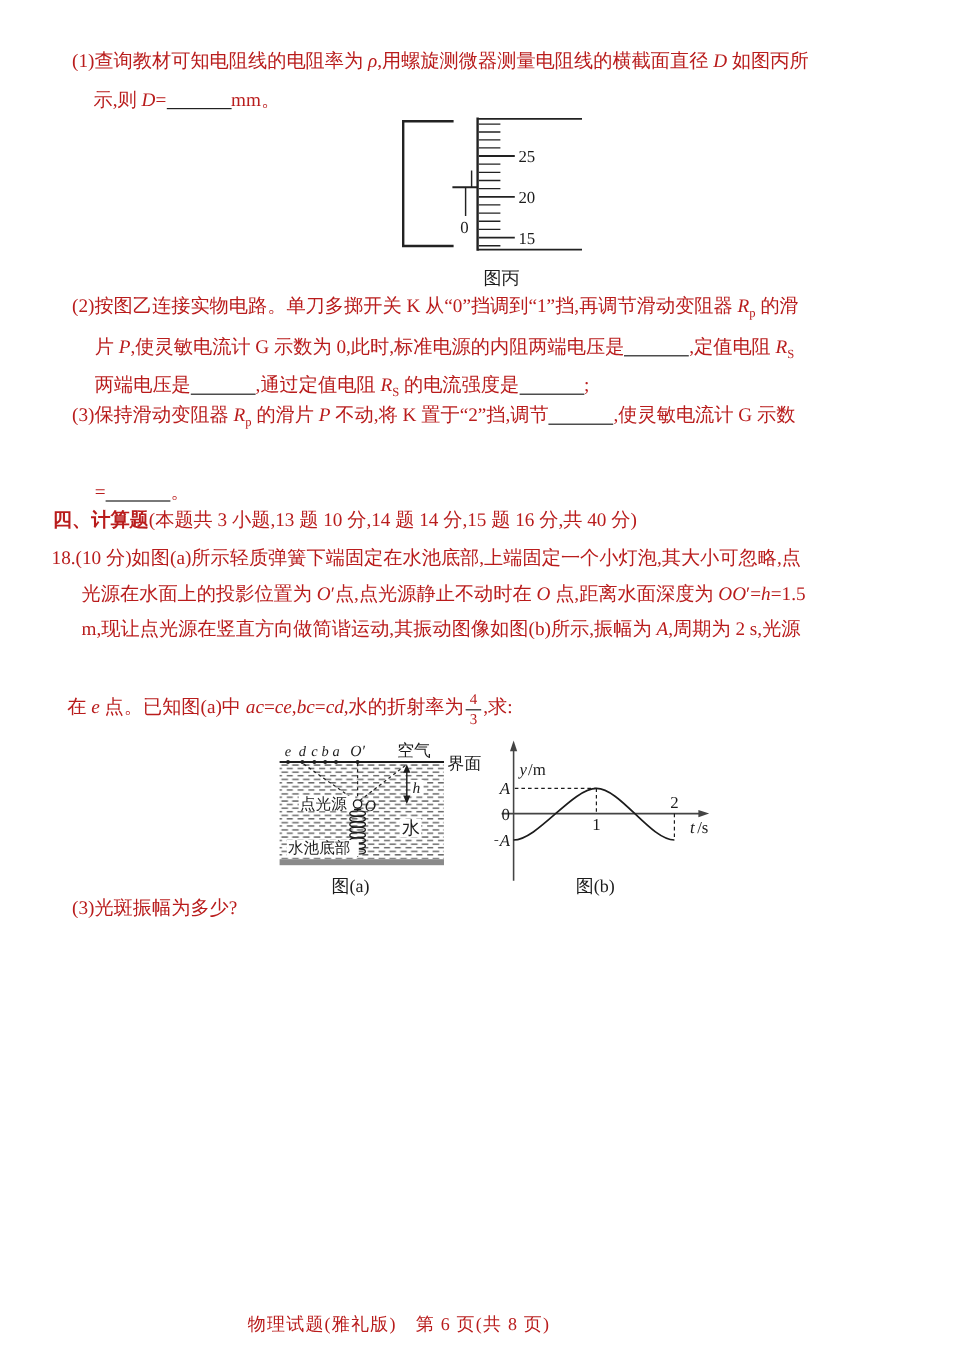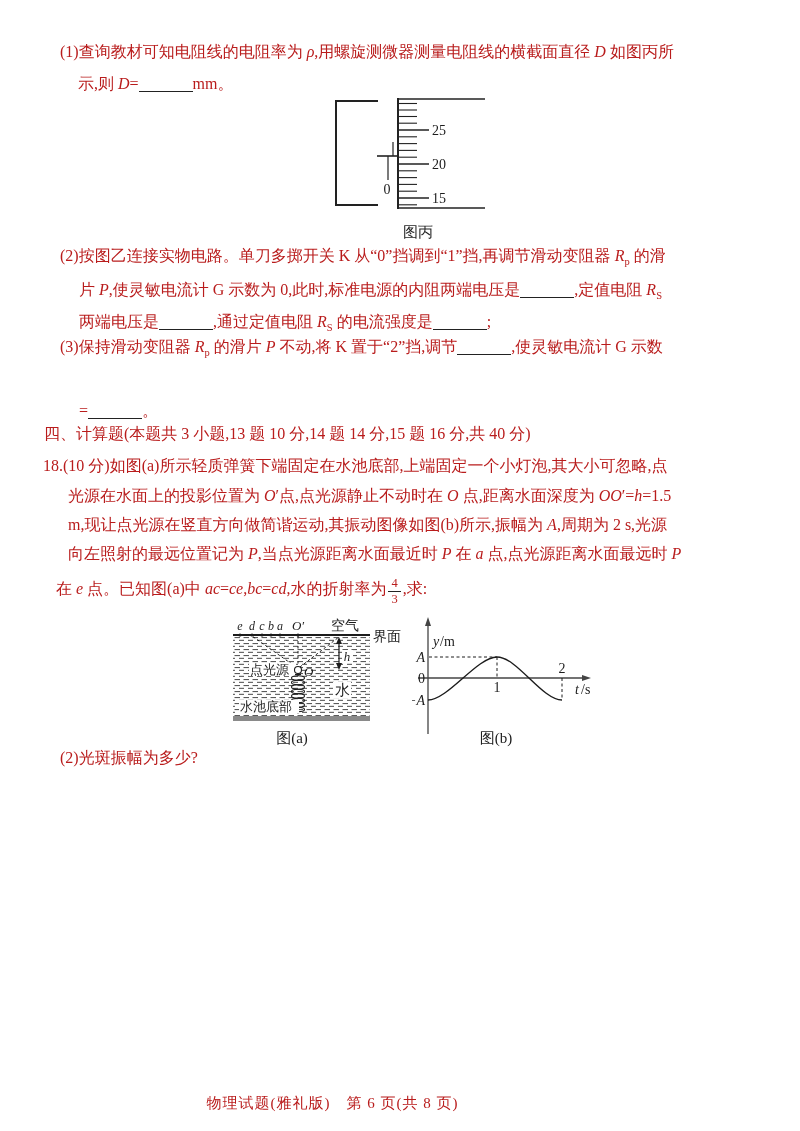--- a/index.html
+++ b/index.html
@@ -1,20 +1,20 @@
 <!DOCTYPE html>
 <html><head>
 <meta charset="utf-8">
 <style>
   html,body{margin:0;padding:0;background:#fff}
   .page{position:relative;width:800px;height:1131px;background:#ffffff;overflow:hidden;
         font-family:"Liberation Serif","DejaVu Serif",serif;color:#b91c1c}
   .line{position:absolute;white-space:nowrap;font-size:16px;line-height:1.3}
   .i{font-style:italic}
-  .b{font-weight:400}
+  .b{font-weight:700}
   .sub{font-size:10.5px;vertical-align:-4px}
   .blank{display:inline-block;height:14px;border-bottom:1.4px solid #222;vertical-align:-3px}
   .frac{display:inline-block;text-align:center;font-size:12.5px;line-height:1.2;vertical-align:-9px;margin:0 2px}
   .frac .fn{display:block;border-bottom:1px solid #222;padding:0 3px}
   .frac .fd{display:block}
   svg.fig{position:absolute}
   svg text{font-family:"Liberation Serif","DejaVu Serif",serif;fill:#1c1c1c}
   svg text.it{font-style:italic}
   .footer{position:absolute;left:0;top:1094px;width:665px;text-align:center;font-size:15px;letter-spacing:1px}
 </style>
@@ -66,21 +66,20 @@
   <div class="line" style="left:79px;top:312px">两端电压是<span class="blank" style="width: 54px;"></span>,通过定值电阻 <span class="i">R</span><span class="sub">S</span> 的电流强度是<span class="blank" style="width: 54px;"></span>;</div>
 
   <div class="line" style="left:60px;top:337px">(3)保持滑动变阻器 <span class="i">R</span><span class="sub">p</span> 的滑片 <span class="i">P</span> 不动,将 K 置于“2”挡,调节<span class="blank" style="width: 54px;"></span>,使灵敏电流计 G 示数</div>
   <div class="line" style="left:79px;top:401px">=<span class="blank" style="width: 54px;"></span>。</div>
 
   <div class="line" style="left:44px;top:424px"><span class="b">四、计算题</span>(本题共 3 小题,13 题 10 分,14 题 14 分,15 题 16 分,共 40 分)</div>
 
   <div class="line" style="left:43px;top:456px">18.(10 分)如图(a)所示轻质弹簧下端固定在水池底部,上端固定一个小灯泡,其大小可忽略,点</div>
   <div class="line" style="left:68px;top:486px">光源在水面上的投影位置为 <span class="i">O</span>′点,点光源静止不动时在 <span class="i">O</span> 点,距离水面深度为 <span class="i">OO</span>′=<span class="i">h</span>=1.5</div>
   <div class="line" style="left:68px;top:515px">m,现让点光源在竖直方向做简谐运动,其振动图像如图(b)所示,振幅为 <span class="i">A</span>,周期为 2 s,光源</div>
-  <div class="line" style="left:68px;top:544px">向左照射的最远位置记为 <span class="i">P</span>,当点光源距离水面最近时 <span class="i">P</span> 在 <span class="i">a</span> 点,点光源距离水面最远时 <span class="i">P</span></div>
   <div class="line" style="left:56px;top:576px">在 <span class="i">e</span> 点。已知图(a)中 <span class="i">ac</span>=<span class="i">ce</span>,<span class="i">bc</span>=<span class="i">cd</span>,水的折射率为<span class="frac"><span class="fn">4</span><span class="fd">3</span></span>,求:</div>
 
   <svg class="fig" style="left:225px;top:612px" width="185" height="140" viewBox="0 0 185 140">
     <defs>
       <pattern id="wpat" width="9" height="6" patternUnits="userSpaceOnUse">
         <rect width="9" height="6" fill="#ffffff"></rect>
         <rect x="0.5" y="1" width="5.5" height="1.1" fill="#5a5a5a"></rect>
         <rect x="5" y="3.8" width="4" height="1.1" fill="#5a5a5a"></rect>
         <rect x="-1" y="3.8" width="2" height="1.1" fill="#5a5a5a"></rect>
       </pattern>
@@ -160,17 +159,17 @@
     <text class="it" x="13" y="50" font-size="14" text-anchor="end">A</text>
     <text x="13" y="71" font-size="14" text-anchor="end">0</text>
     <text class="it" x="13" y="93" font-size="14" text-anchor="end">−A</text>
     <text x="85" y="80" font-size="14" text-anchor="middle">1</text>
     <text x="150" y="61" font-size="14" text-anchor="middle">2</text>
     <text class="it" x="163" y="82" font-size="14">t</text>
     <text x="169" y="82" font-size="14">/s</text>
     <text x="84" y="131" font-size="15" text-anchor="middle">图(b)</text>
   </svg>
 
-  <div class="line" style="left:60px;top:748px">(2)光斑振幅为多少?</div>
+  <div class="line" style="left:60px;top:748px">(3)光斑振幅为多少?</div>
 
   <div class="footer">物理试题(雅礼版)　第 6 页(共 8 页)</div>
 
 </div>
 
 </body></html>

